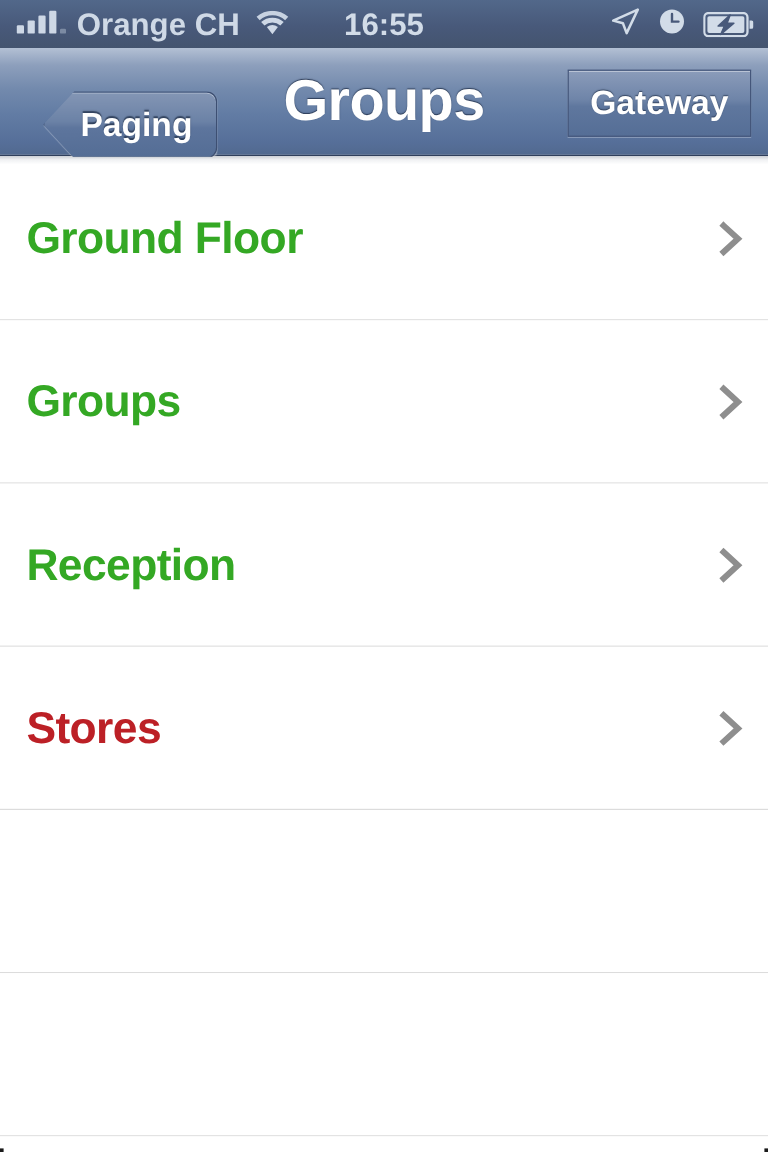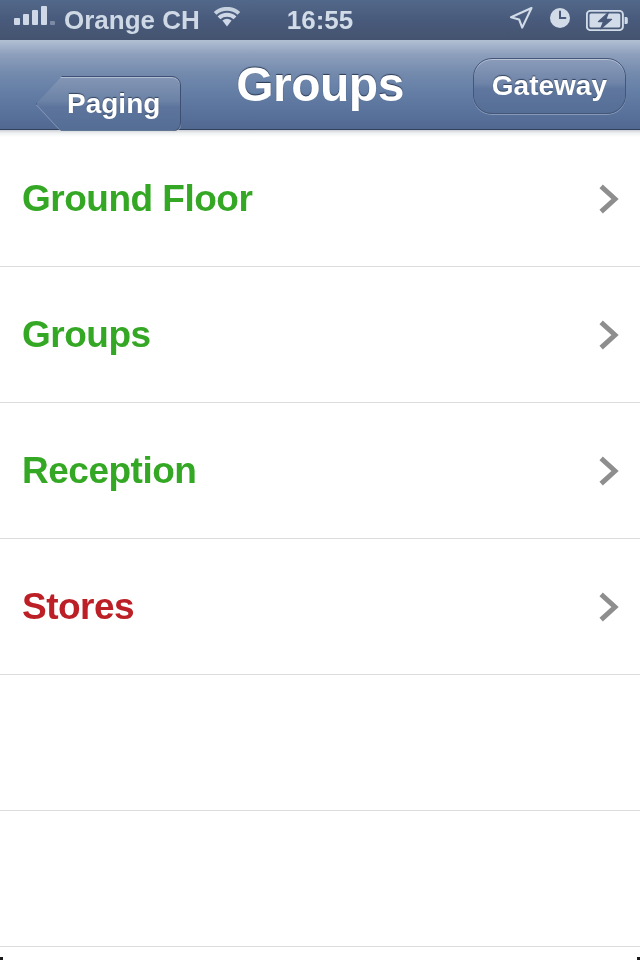--- a/index.html
+++ b/index.html
@@ -11,21 +11,21 @@
   }
   #screen { position:relative; width:640px; height:960px; background:#fff; }
 
   
   .statusbar{
     position:relative; height:40px; width:100%;
     background:linear-gradient(180deg,#52688a 0%,#48597a 55%,#44546f 100%);
     display:flex; align-items:center;
     color:#c9d4e2;
   }
-  .sb-left{ display:flex; align-items:flex-start; gap:9px; padding-left:14px; }
+  .sb-left{ display:flex; align-items:center; gap:9px; padding-left:14px; }
   .bars{ display:flex; align-items:flex-end; gap:3px; height:20px; padding-bottom:2px;}
   .bars i{ display:block; width:6px; background:#ced8e6; border-radius:1px; }
   .bars i:nth-child(1){ height:7px; }
   .bars i:nth-child(2){ height:11px; }
   .bars i:nth-child(3){ height:15px; }
   .bars i:nth-child(4){ height:19px; }
   .bars i.dim{ height:4px; width:5px; background:#7c8ba3; }
   .carrier{ font-size:26px; font-weight:bold; color:#cfd9e6; line-height:26px; letter-spacing:0px; }
   .wifi{ position:relative; width:28px; height:22px; margin-left:4px; }
   .wifi svg{ display:block; }
@@ -69,21 +69,21 @@
   .backbtn-wrap{
     position:absolute; left:13px; top:18px; height:56px;
     filter:drop-shadow(0 1px 0 rgba(255,255,255,.3));
   }
   
   .rightbtn{
     position:absolute; right:14px; top:18px; height:56px;
     display:flex; align-items:center; padding:0 18px;
     background:linear-gradient(180deg,#8b9cba 0%,#6e84a8 45%,#5f779e 55%,#556e96 100%);
     border:1px solid #44567a;
-    border-radius:19px;
+    border-radius:0;
     box-shadow:inset 0 1px 0 rgba(255,255,255,.40), 0 1px 0 rgba(255,255,255,.28);
   }
   .rightbtn span{
     font-size:28px; font-weight:bold; color:#fff;
     text-shadow:0 -1px 1px rgba(35,50,75,.8);
   }
   .nav-shadow{
     position:absolute; top:130px; left:0; width:100%; height:7px;
     background:linear-gradient(180deg, rgba(120,130,145,.38) 0%, rgba(160,168,180,.16) 45%, rgba(255,255,255,0) 100%);
     pointer-events:none; z-index:5;

